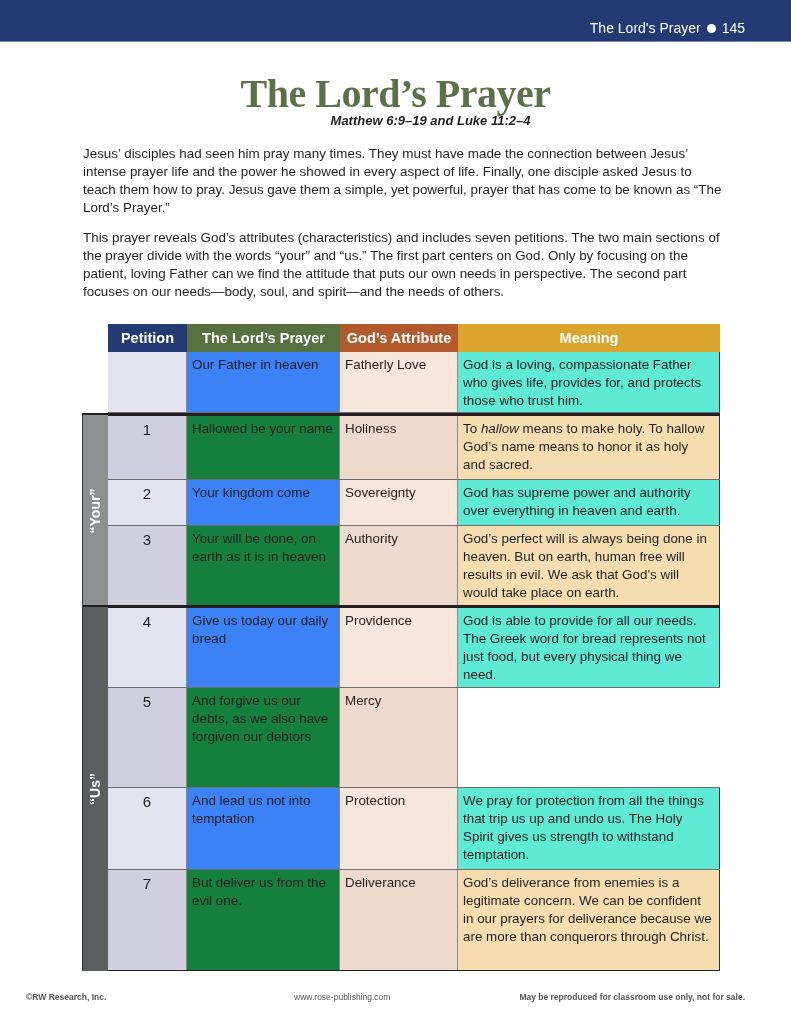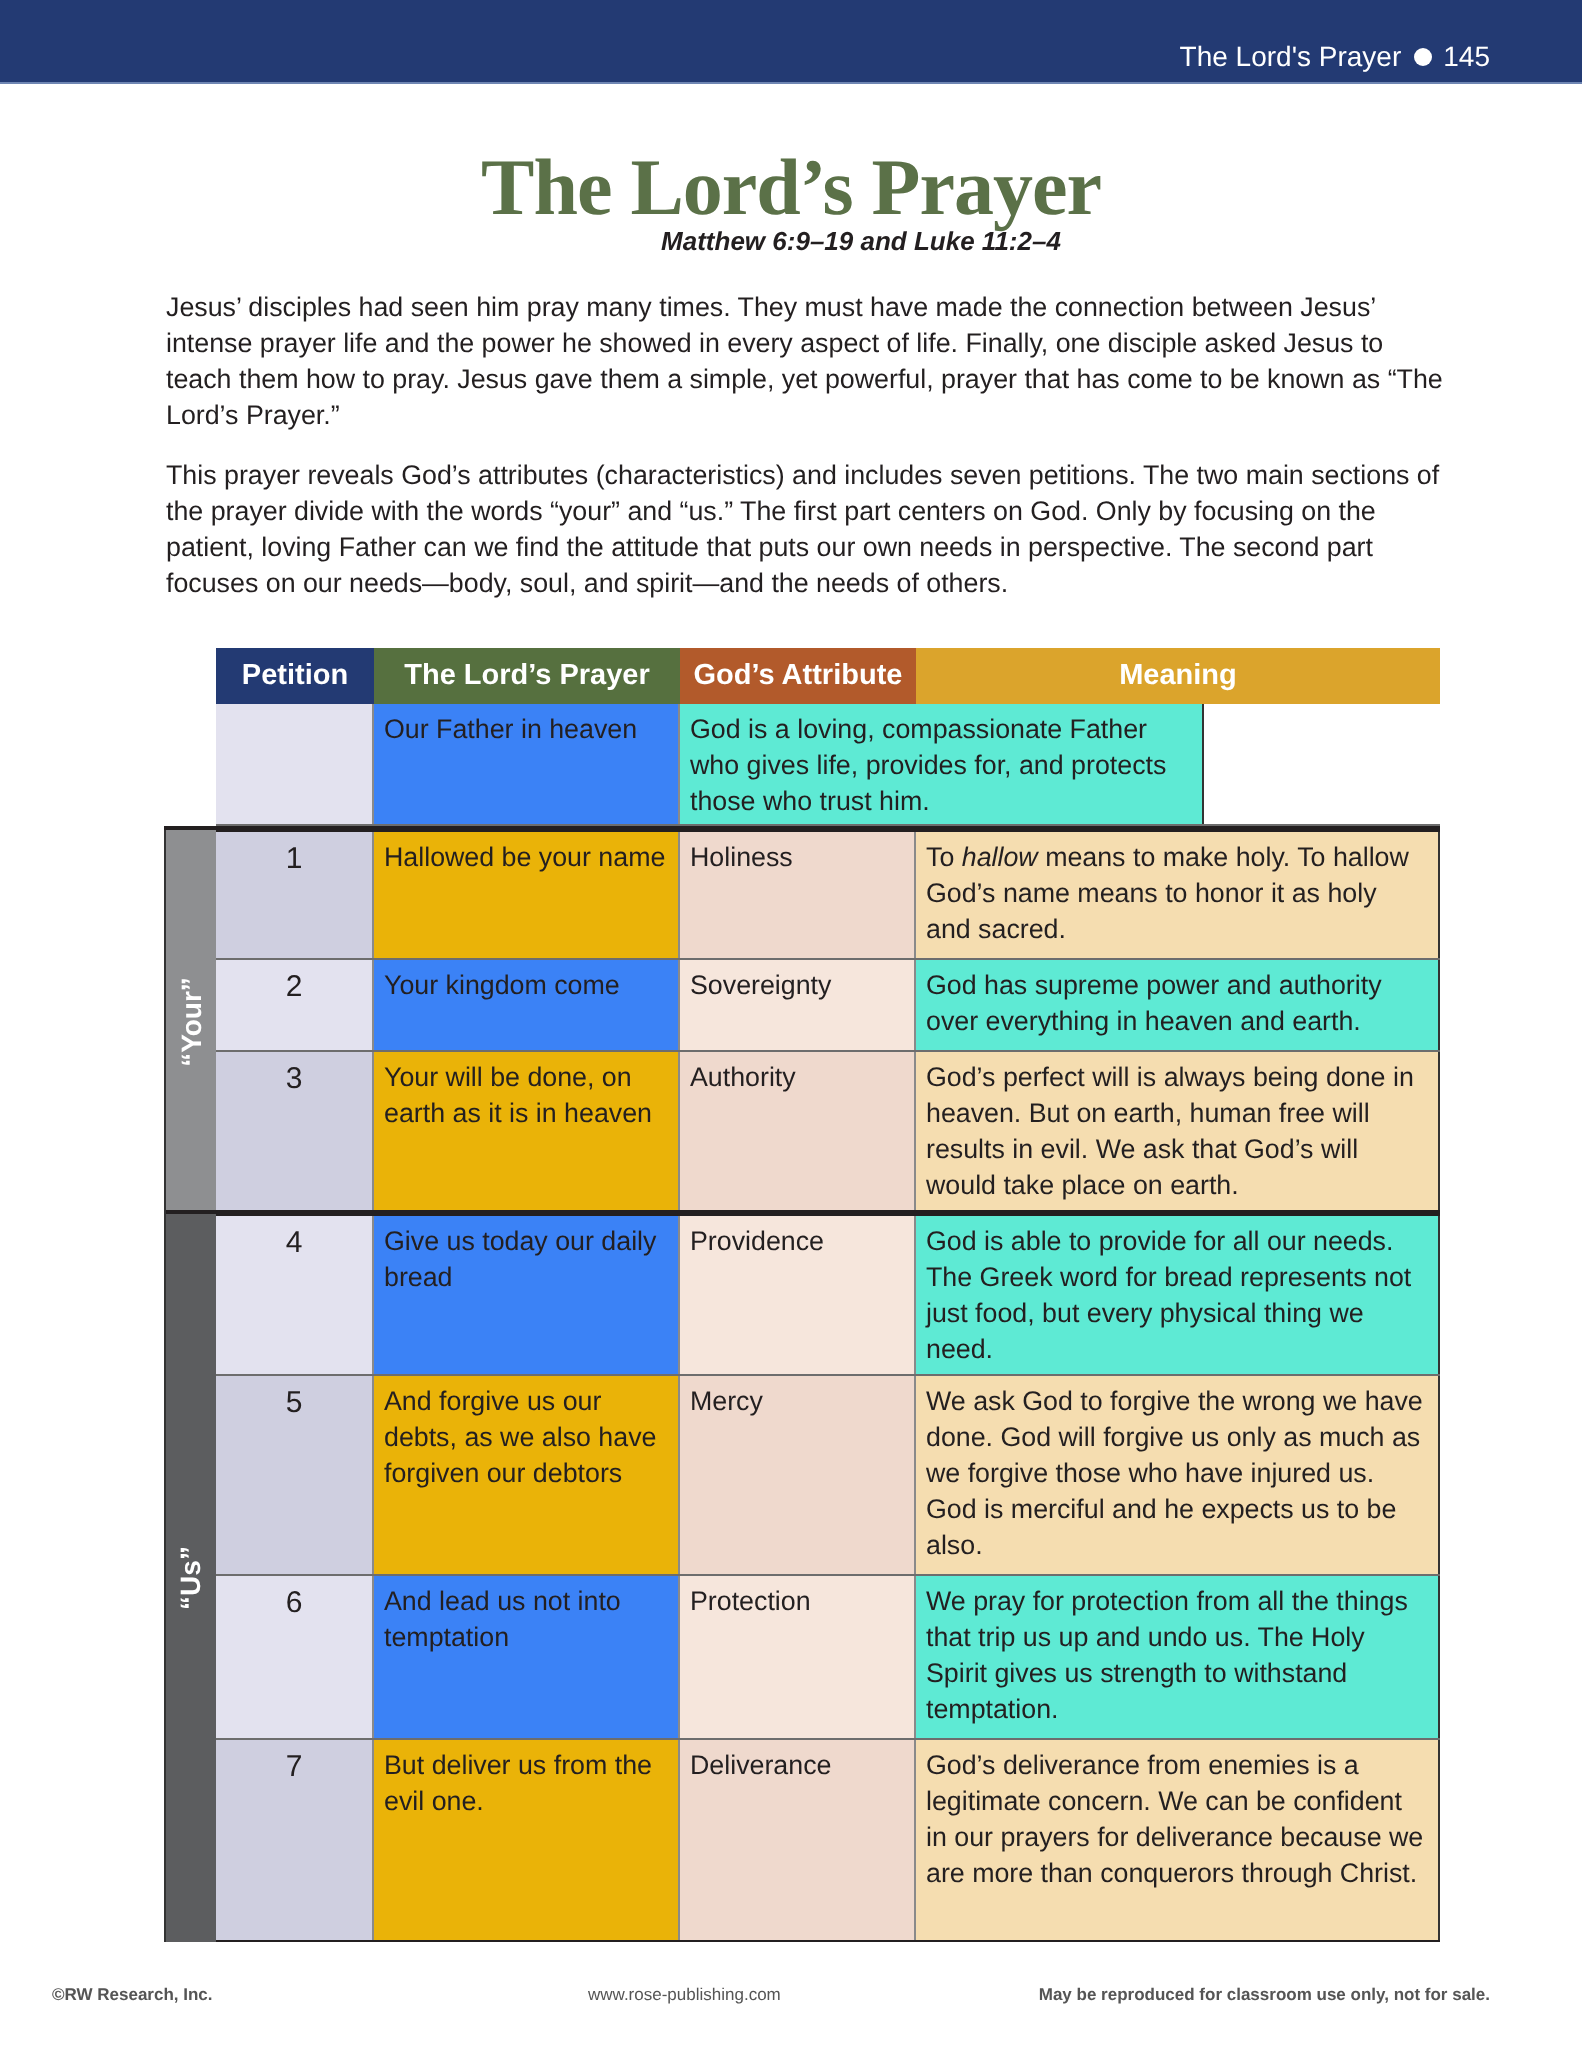--- a/index.html
+++ b/index.html
@@ -30,21 +30,21 @@
   .cell.num { width: 79px; text-align: center; font-size: 15px; padding-top: 5px; }
   .cell.prayer { width: 153px; }
   .cell.attr { width: 118px; }
   .cell.meaning { width: 262px; border-right: 1px solid #333; }
 
   .row.light .num { background: #e3e2ef; }
   .row.light .prayer { background: #3b82f6; }
   .row.light .attr { background: #f6e6dc; }
   .row.light .meaning { background: #5eead4; }
   .row.dark .num { background: #cfcfe0; }
-  .row.dark .prayer { background: #eab308; }
+  .row.dark .prayer { background: #15803d; }
   .row.dark .attr { background: #efd9cd; }
   .row.dark .meaning { background: #f5ddb0; }
 
   .section-label { position: absolute; left: 0; width: 26px; display: flex; align-items: center; justify-content: center; }
   .section-label span { color: #ffffff; font-weight: bold; font-size: 14px; transform: rotate(-90deg); white-space: nowrap; display: block; }
   .section-your { top: 91px; height: 191px; background: #8e8f91; }
   .section-us { top: 283px; height: 364px; background: #5c5d5f; }
 
   .thick { position: absolute; left: 0; width: 638px; height: 3px; background: #231f20; }
   .left-border { position: absolute; left: 0; width: 1px; background: #333; }
@@ -75,20 +75,21 @@
 <div class="table-wrap">
   <div class="hdr-top-line"></div>
   <div class="hdr c0">Petition</div>
   <div class="hdr c1">The Lord’s Prayer</div>
   <div class="hdr c2">God’s Attribute</div>
   <div class="hdr c3">Meaning</div>
 
   <div class="row light" style="top:28px;height:61px;">
     <div class="cell num"></div>
     <div class="cell prayer">Our Father in heaven</div>
+    <div class="cell attr">Fatherly Love</div>
     <div class="cell meaning">God is a loving, compassionate Father who gives life, provides for, and protects those who trust him.</div>
   </div>
 
   <div class="thick" style="top:89px;"></div>
 
   <div class="section-label section-your">
     <span>“Your”</span>
   </div>
 
   <div class="row dark" style="top:92px;height:64px;">
@@ -122,21 +123,20 @@
     <div class="cell num">4</div>
     <div class="cell prayer">Give us today our daily bread</div>
     <div class="cell attr">Providence</div>
     <div class="cell meaning">God is able to provide for all our needs. The Greek word for bread represents not just food, but every physical thing we need.</div>
   </div>
 
   <div class="row dark" style="top:364px;height:100px;">
     <div class="cell num">5</div>
     <div class="cell prayer">And forgive us our debts, as we also have forgiven our debtors</div>
     <div class="cell attr">Mercy</div>
-    <div class="cell meaning">We ask God to forgive the wrong we have done. God will forgive us only as much as we forgive those who have injured us. God is merciful and he expects us to be also.</div>
   </div>
 
   <div class="row light" style="top:464px;height:82px;">
     <div class="cell num">6</div>
     <div class="cell prayer">And lead us not into temptation</div>
     <div class="cell attr">Protection</div>
     <div class="cell meaning">We pray for protection from all the things that trip us up and undo us. The Holy Spirit gives us strength to withstand temptation.</div>
   </div>
 
   <div class="row dark" style="top:546px;height:101px;border-bottom:1px solid #231f20;">

